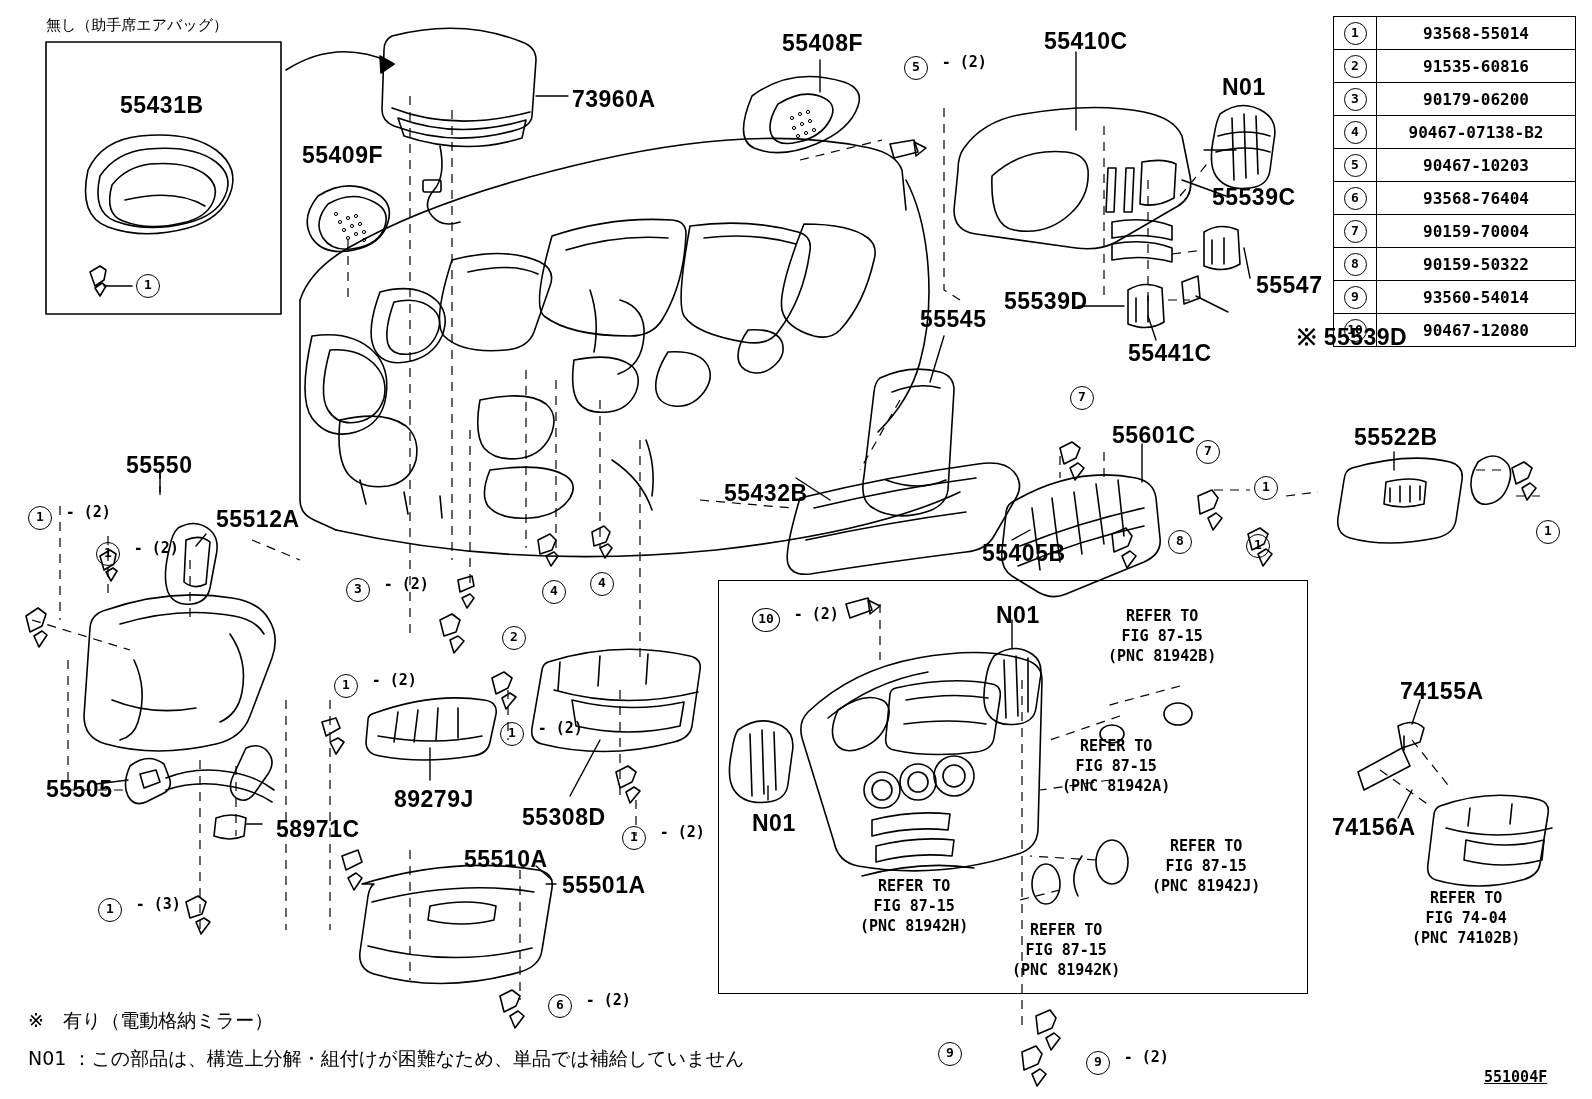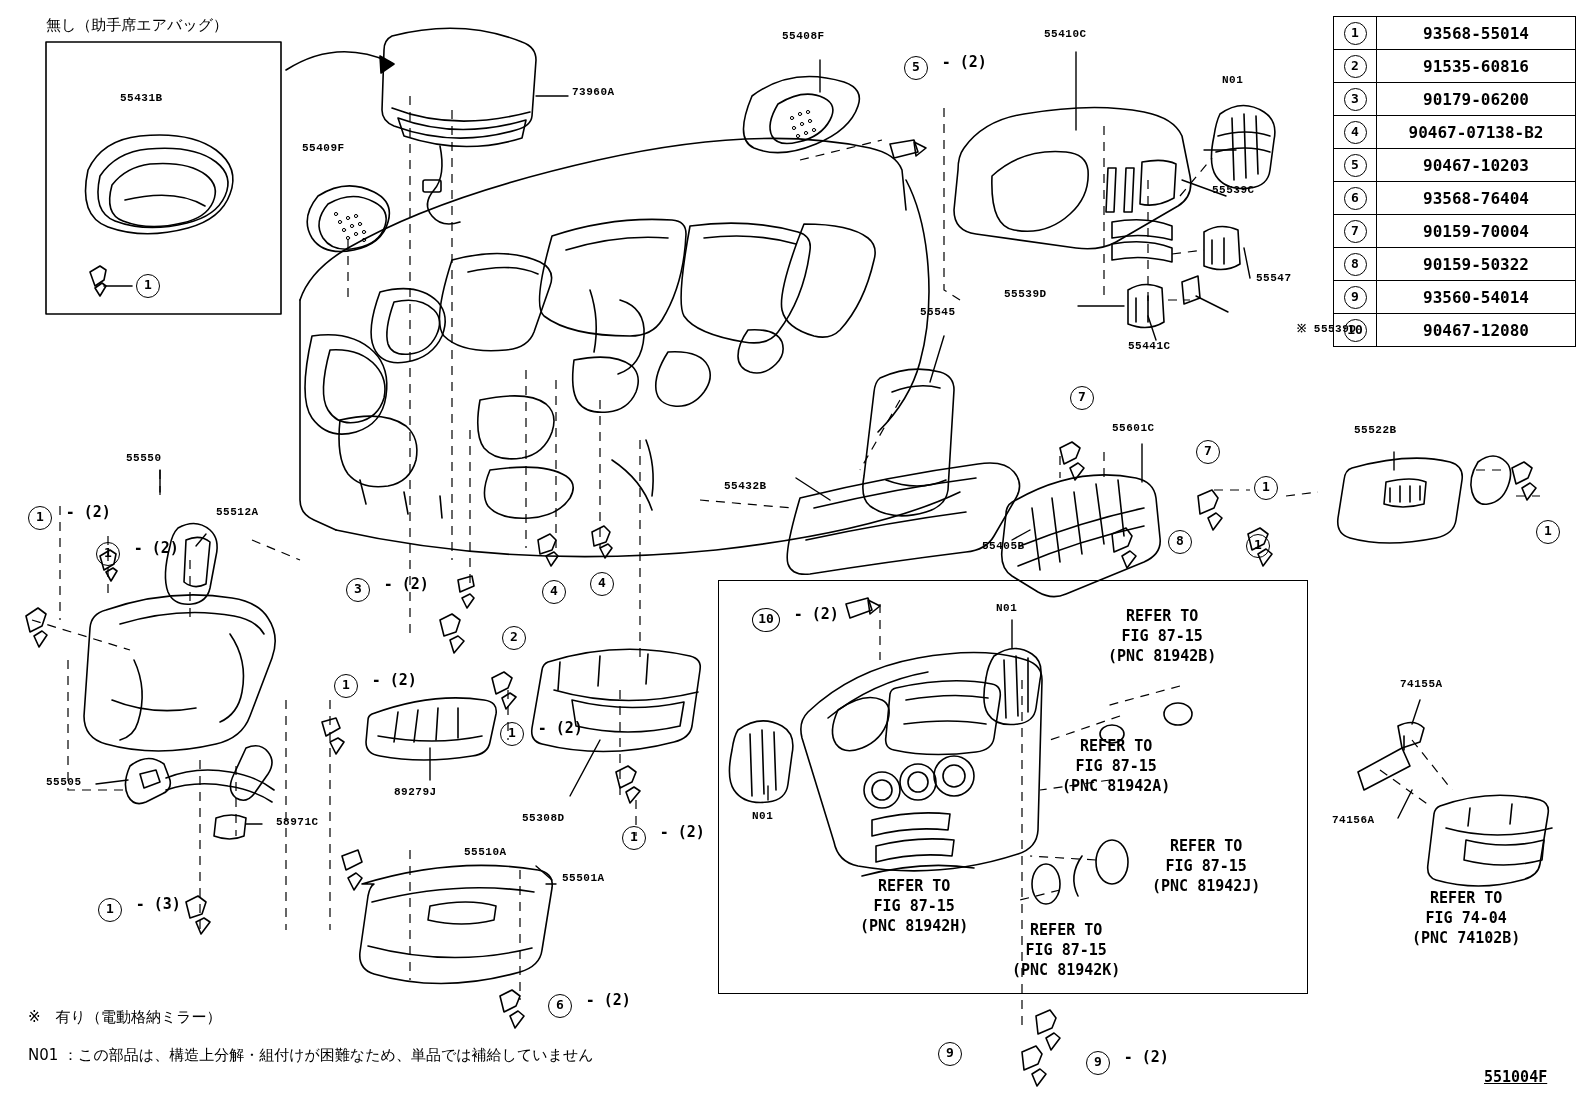--- a/index.html
+++ b/index.html
@@ -1,32 +1,32 @@
 <!DOCTYPE html>
 <html><head>
 <meta charset="utf-8">
 <style>
   html,body{margin:0;padding:0;background:#ffffff;}
   body{
     width:1592px;height:1099px;position:relative;overflow:hidden;
     font-family:"DejaVu Sans Mono", monospace;
     color:#000;
   }
-  .lbl{position:absolute;font-family:Liberation Mono, monospace;font-weight:bold;font-size:11px;letter-spacing:0.5px;white-space:nowrap;}
+  .lbl{position:absolute;font-family:Liberation Sans, sans-serif;font-weight:bold;font-size:23px;letter-spacing:0.5px;white-space:nowrap;}
   .jp{position:absolute;font-family:"DejaVu Sans", sans-serif;font-size:15px;white-space:nowrap;font-weight:normal;}
   .refer{position:absolute;font-family:"DejaVu Sans Mono", monospace;font-size:15px;font-weight:bold;line-height:20px;text-align:center;white-space:nowrap;}
   .circ{position:absolute;border:1.5px solid #000;border-radius:50%;width:22px;height:22px;line-height:20px;text-align:center;font-family:"DejaVu Sans Mono", monospace;font-size:13px;font-weight:bold;}
   .callout{position:absolute;font-family:"DejaVu Sans Mono", monospace;font-size:15px;font-weight:bold;white-space:nowrap;}
   
   #parts-table{position:absolute;left:1333px;top:16px;width:243px;border:1.5px solid #000;border-collapse:collapse;}
   #parts-table td{border:1px solid #000;height:32px;font-family:"DejaVu Sans Mono", monospace;font-size:16px;font-weight:bold;text-align:center;vertical-align:middle;padding:0;}
   #parts-table td.num{width:42px;}
   .tnum{display:inline-block;border:1.5px solid #000;border-radius:50%;width:21px;height:21px;line-height:19px;font-size:13px;}
   svg.layer{position:absolute;left:0;top:0;width:1592px;height:1099px;pointer-events:none;}
-  .footer{position:absolute;font-family:"DejaVu Sans", sans-serif;font-size:15px;white-space:nowrap;}
+  .footer{position:absolute;font-family:"DejaVu Sans", sans-serif;font-size:19px;white-space:nowrap;}
   .code{position:absolute;font-family:"DejaVu Sans Mono", monospace;font-size:15px;font-weight:bold;}
   .framebox{position:absolute;border:1.5px solid #000;}
 </style>
 </head>
 <body>
 
 <svg class="layer" viewBox="0 0 1592 1099">
   <g fill="none" stroke="#000" stroke-width="1.6" stroke-linejoin="round" stroke-linecap="round">
 
     <rect x="46" y="42" width="235" height="272" stroke-width="1.6"></rect>
@@ -414,21 +414,21 @@
 <div class="lbl" style="left:920px;top:306px;">55545</div>
 <div class="lbl" style="left:724px;top:480px;">55432B</div>
 <div class="lbl" style="left:1112px;top:422px;">55601C</div>
 <div class="lbl" style="left:1354px;top:424px;">55522B</div>
 <div class="lbl" style="left:982px;top:540px;">55405B</div>
 <div class="lbl" style="left:126px;top:452px;">55550</div>
 <div class="lbl" style="left:168px;top:506px;margin-left:48px;">55512A</div>
 <div class="lbl" style="left:46px;top:776px;">55505</div>
 <div class="lbl" style="left:268px;top:816px;margin-left:8px;">58971C</div>
 <div class="lbl" style="left:394px;top:786px;">89279J</div>
-<div class="lbl" style="left:522px;top:804px;margin-top:8px;">55308D</div>
+<div class="lbl" style="left:522px;top:804px;">55308D</div>
 <div class="lbl" style="left:464px;top:846px;">55510A</div>
 <div class="lbl" style="left:562px;top:872px;">55501A</div>
 <div class="lbl" style="left:1400px;top:678px;">74155A</div>
 <div class="lbl" style="left:1332px;top:814px;">74156A</div>
 <div class="lbl" style="left:1222px;top:74px;">N01</div>
 <div class="lbl" style="left:996px;top:602px;">N01</div>
 <div class="lbl" style="left:752px;top:810px;">N01</div>
 
 <div class="refer" style="left:1108px;top:606px;"><span style="white-space:pre;">REFER TO
 FIG 87-15

